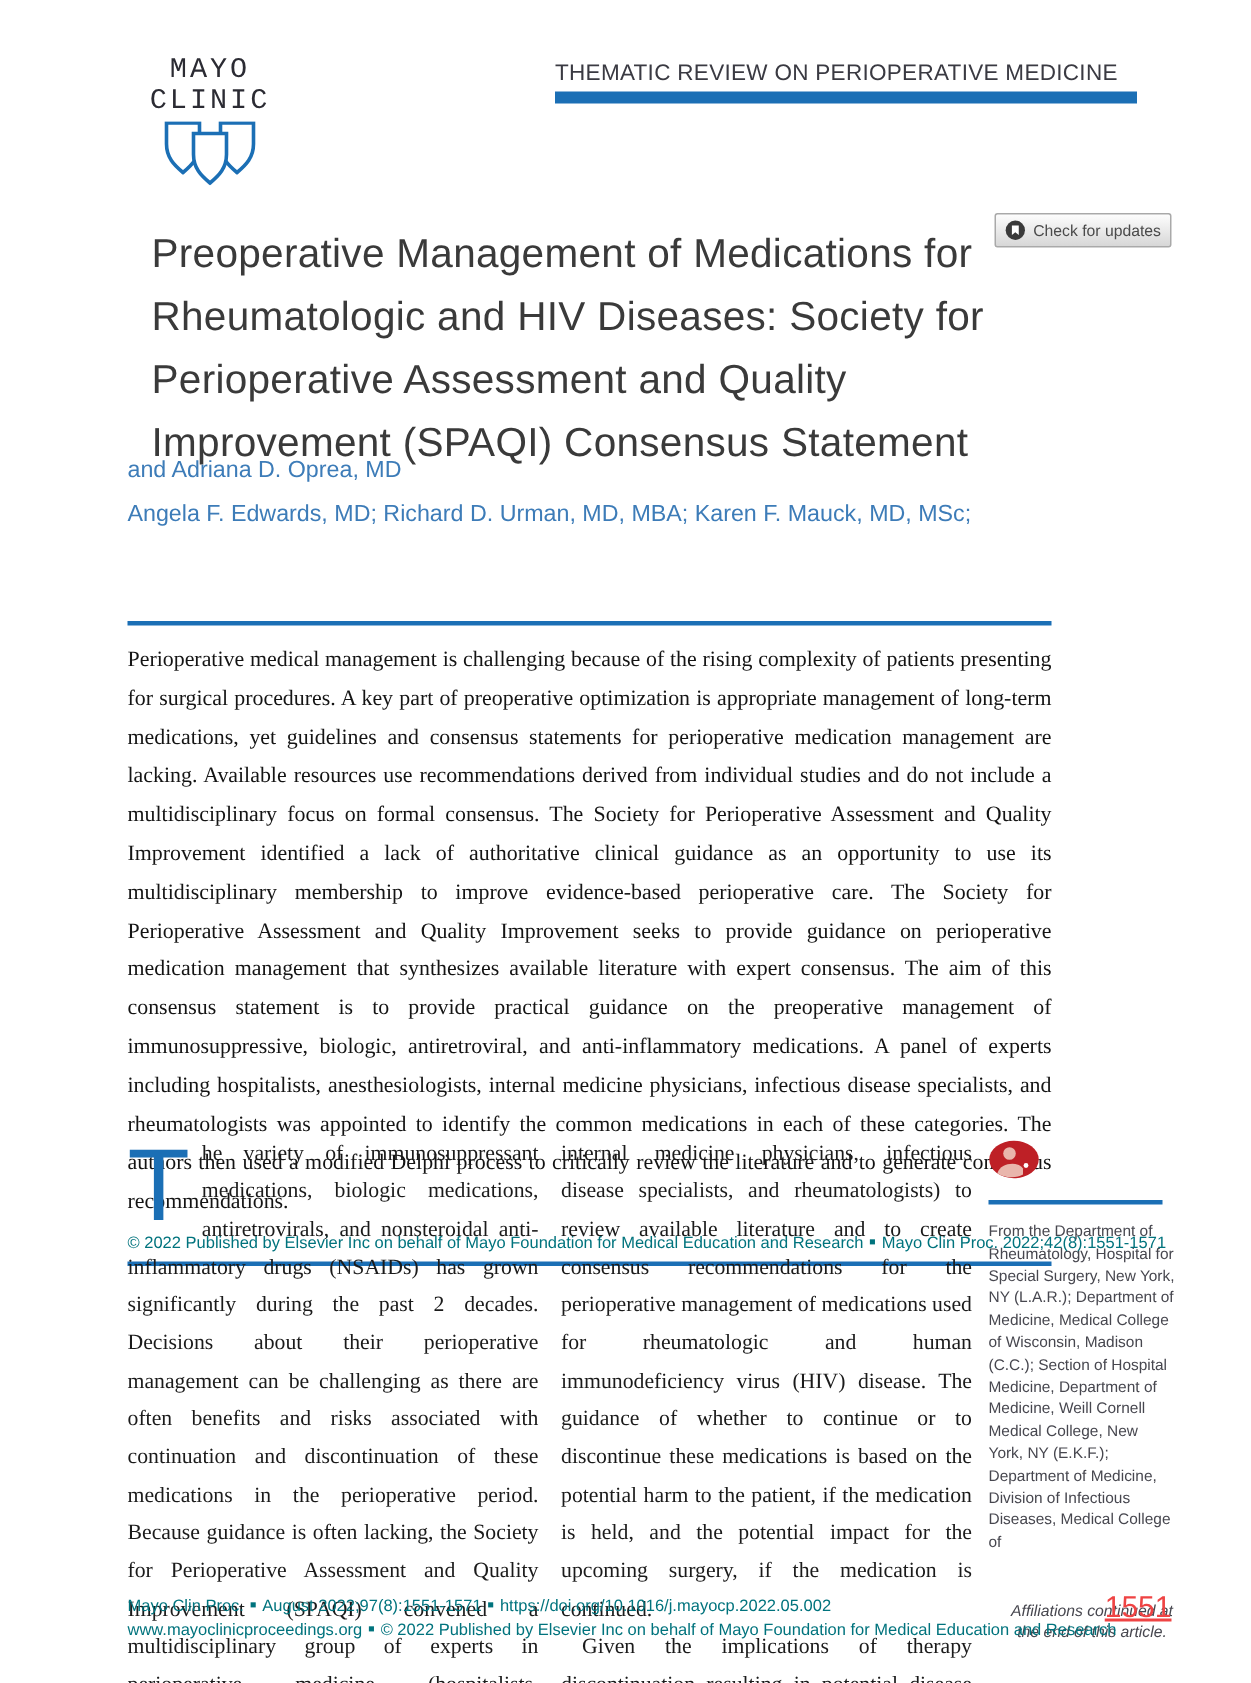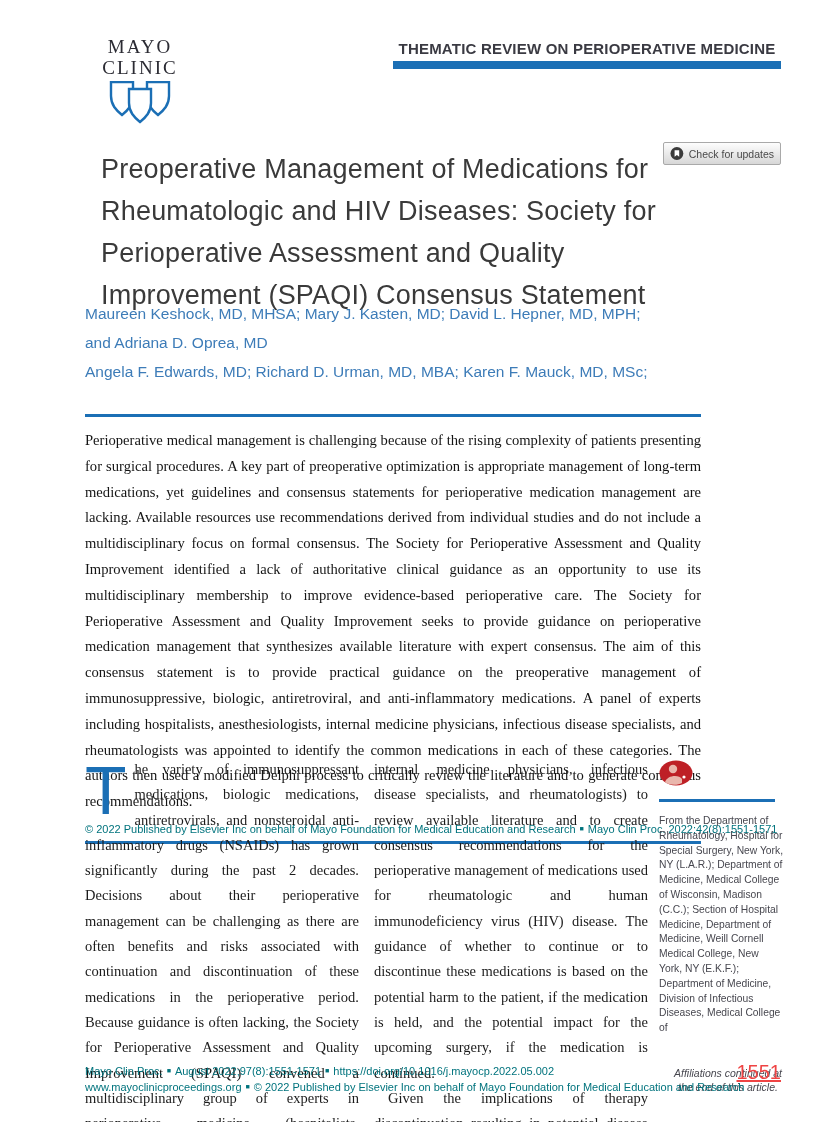--- a/index.html
+++ b/index.html
@@ -2,23 +2,23 @@
 <html><head>
 <meta charset="utf-8">
 <style>
   html,body{margin:0;padding:0;}
   body{
     width:834px;height:1122px;position:relative;overflow:hidden;
     background:#ffffff;font-family:"Liberation Sans",sans-serif;color:#1b1b1b;
   }
   
   .hdr-logo{position:absolute;left:85px;top:36px;width:110px;text-align:center;}
-  .hdr-logo .logoline{font-family:Liberation Serif, serif;font-size:19px;letter-spacing:2px;color:#2b2b33;line-height:21px;}
+  .hdr-logo .logoline{font-family:Liberation Mono, monospace;font-size:19px;letter-spacing:2px;color:#2b2b33;line-height:21px;}
   .hdr-logo svg{margin-top:3px;}
-  .hdr-banner{position:absolute;left:393px;top:40px;width:388px;text-align:center;font-weight:bold;}
+  .hdr-banner{position:absolute;left:370px;top:40px;width:388px;text-align:left;}
   .hdr-banner .banner-text{font-size:15px;color:#3a3a42;letter-spacing:0.2px;white-space:nowrap;}
   .hdr-banner .banner-bar{margin-top:4px;height:8px;background:#1B6FB5;}
   
   .title{
     position:absolute;left:85px;top:132px;width:600px;
     font-size:27px;font-weight:300;color:#3a3a3a;line-height:42px;letter-spacing:0.2px;
   }
   .check-btn{
     position:absolute;left:663px;top:142px;width:118px;height:23px;
     background:linear-gradient(#fdfdfd,#d7d7d7);border:1px solid #a9a9a9;border-radius:2px;
@@ -83,21 +83,20 @@
 
 <div class="check-btn">
   <svg width="15" height="15" viewBox="0 0 15 15">
     <circle cx="7.5" cy="7.5" r="7" fill="#3a3a3a"></circle>
     <path d="M5,4 h5 v7 l-2.5,-2 l-2.5,2 Z" fill="#ffffff"></path>
   </svg>
   <span class="lbl">Check for updates</span>
 </div>
 
 <div class="authors">
-  <div>Maureen Keshock, MD, MHSA; Mary J. Kasten, MD; David L. Hepner, MD, MPH;</div>
   <div>and Adriana D. Oprea, MD</div>
   <div>Angela F. Edwards, MD; Richard D. Urman, MD, MBA; Karen F. Mauck, MD, MSc;</div>
 </div>
 
 <div class="abstract">
   <div class="rule"></div>
   <p class="abs-text">Perioperative medical management is challenging because of the rising complexity of patients presenting for surgical procedures. A key part of preoperative optimization is appropriate management of long-term medications, yet guidelines and consensus statements for perioperative medication management are lacking. Available resources use recommendations derived from individual studies and do not include a multidisciplinary focus on formal consensus. The Society for Perioperative Assessment and Quality Improvement identified a lack of authoritative clinical guidance as an opportunity to use its multidisciplinary membership to improve evidence-based perioperative care. The Society for Perioperative Assessment and Quality Improvement seeks to provide guidance on perioperative medication management that synthesizes available literature with expert consensus. The aim of this consensus statement is to provide practical guidance on the preoperative management of immunosuppressive, biologic, antiretroviral, and anti-inflammatory medications. A panel of experts including hospitalists, anesthesiologists, internal medicine physicians, infectious disease specialists, and rheumatologists was appointed to identify the common medications in each of these categories. The authors then used a modified Delphi process to critically review the literature and to generate consensus recommendations.</p>
   <div class="copyright-line"><span>© 2022 Published by Elsevier Inc on behalf of Mayo Foundation for Medical Education and Research</span><span class="sq">■</span><span>Mayo Clin Proc. 2022;42(8):1551-1571</span></div>
   <div class="rule"></div>
 </div>

